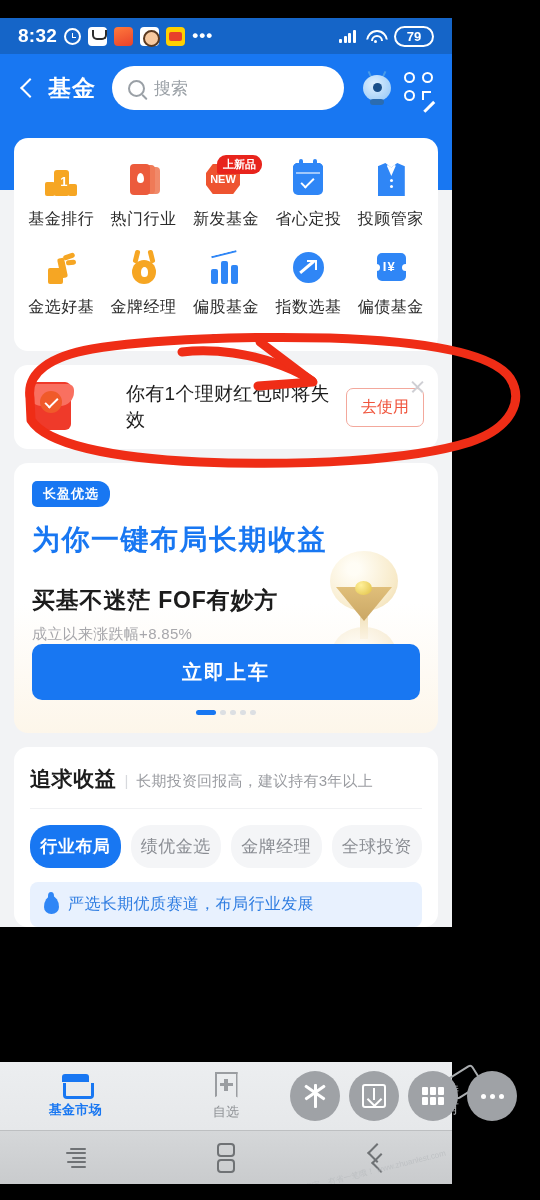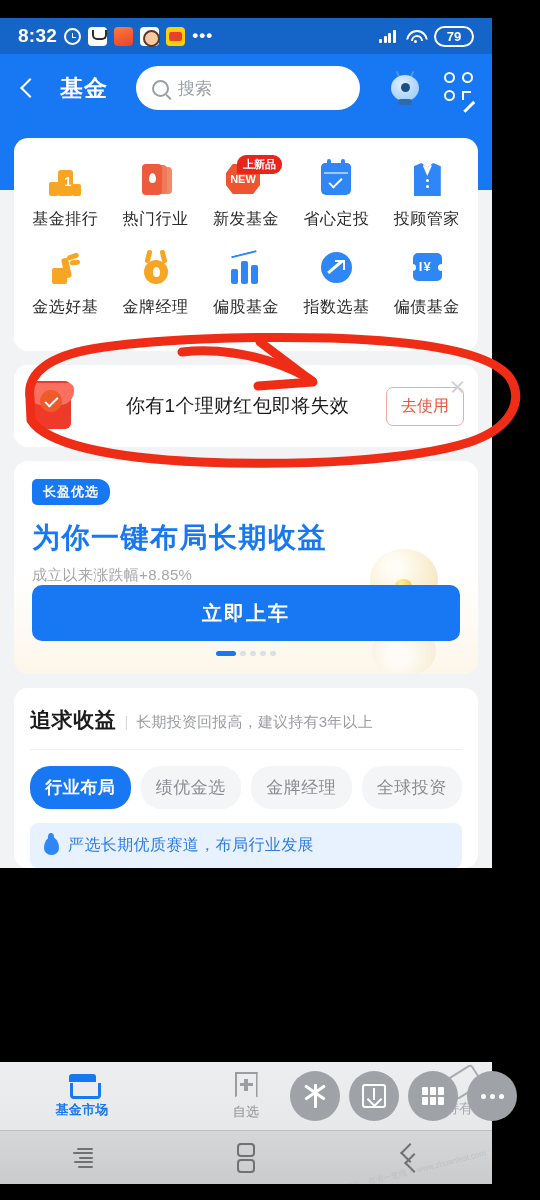--- a/index.html
+++ b/index.html
@@ -1,21 +1,21 @@
 <!DOCTYPE html>
 <html><head>
 <meta charset="utf-8">
 <style>
   * { margin:0; padding:0; box-sizing:border-box; }
   html,body { width:540px; height:1200px; }
   body {
     font-family:"Liberation Sans","DejaVu Sans",sans-serif;
     background:#000; position:relative; overflow:hidden;
   }
-  .phone { position:absolute; inset:0; width:492px; height:1200px; }
+  .phone { position:absolute; inset:0; width:452px; height:1200px; }
 
   
   .notch { height:18px; background:#000; }
 
   
   .statusbar {
     height:36px; background:#1565c8; display:flex; align-items:center;
     padding:0 18px; color:#fff;
   }
   .sb-time { font-size:19px; font-weight:bold; letter-spacing:.3px; }
@@ -40,21 +40,21 @@
   .wifi::before{content:"";position:absolute;left:1px;top:1px;width:18px;height:18px;
     border:2.5px solid #fff;border-radius:50%;clip-path:polygon(0 0,100% 0,100% 45%,0 45%);}
   .wifi::after{content:"";position:absolute;left:6px;top:6px;width:8px;height:8px;
     border:2.5px solid #fff;border-radius:50%;clip-path:polygon(0 0,100% 0,100% 55%,0 55%);}
   .wifi span{position:absolute;left:8.5px;top:11px;width:3.5px;height:3.5px;background:#fff;border-radius:50%;}
   .battery { min-width:40px;height:21px;border:2px solid #fff;border-radius:11px;
     display:flex;align-items:center;justify-content:center;font-size:13px;font-weight:bold;padding:0 5px;}
 
   
   .header {
-    background:#1877f2; padding:12px 16px 14px; display:flex; align-items:center; gap:22px;
+    background:#1877f2; padding:12px 16px 14px; display:flex; align-items:center; gap:10px;
   }
   .back-chev { width:22px;height:22px;position:relative;flex:none;cursor:pointer;}
   .back-chev::before{content:"";position:absolute;left:7px;top:4px;width:12px;height:12px;
     border-left:2.6px solid #fff;border-bottom:2.6px solid #fff;transform:rotate(45deg);}
   .hdr-title { color:#fff; font-size:23px; font-weight:bold; letter-spacing:1px; flex:none; }
   .searchbox {
     flex:1; height:44px; background:#fff; border-radius:22px; display:flex; align-items:center;
     padding:0 16px; gap:9px; margin:0 6px;
   }
   .mag { width:17px;height:17px;border:2px solid #9aa0a6;border-radius:50%;position:relative;flex:none;}
@@ -476,20 +476,21 @@
     <div class="card promo-card">
       <div class="hourglass">
         <div class="hg-bot"></div>
           <div class="hg-neck"></div>
         <div class="hg-top"></div>
           <div class="hg-sand"></div>
           <div class="hg-ball"></div>
       </div>
       <div class="tagpill">长盈优选</div>
       <div class="promo-h1">为你一键布局长期收益</div>
+      <div class="promo-h2">买基不迷茫 FOF有妙方</div>
       <div class="promo-sub">成立以来涨跌幅+8.85%</div>
       <div class="cta">立即上车</div>
       <div class="dots">
         <i class="on"></i>
           <i></i>
           <i></i>
           <i></i>
           <i></i>
       </div>
     </div>

